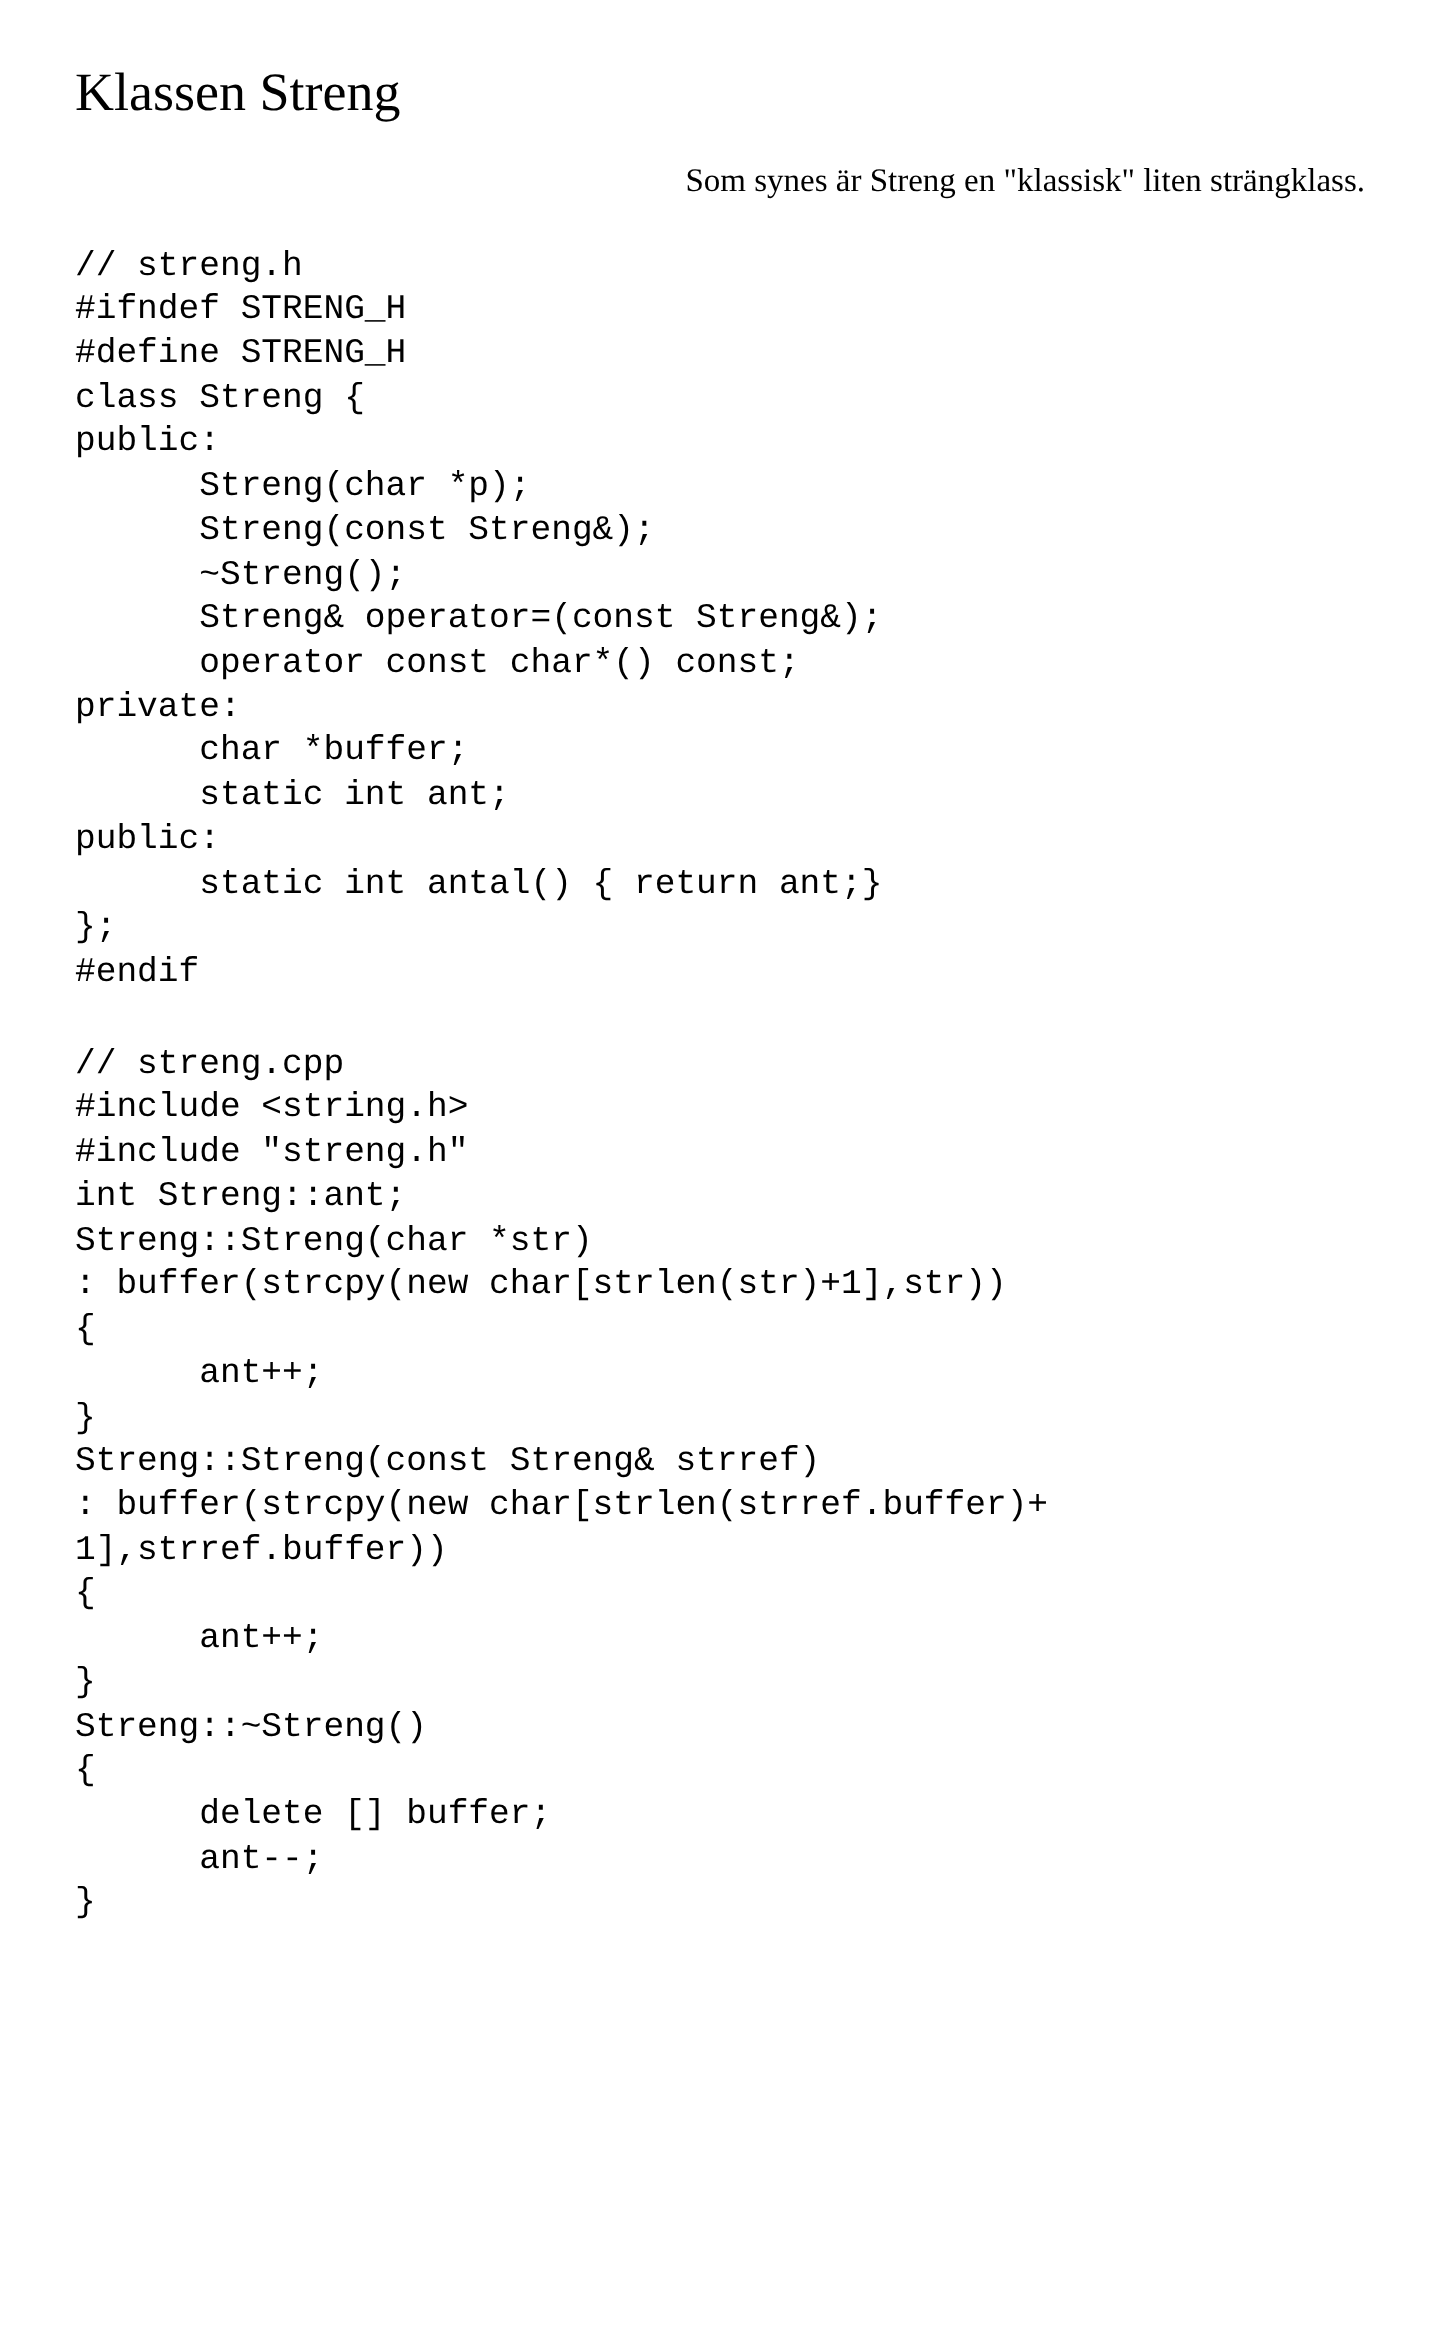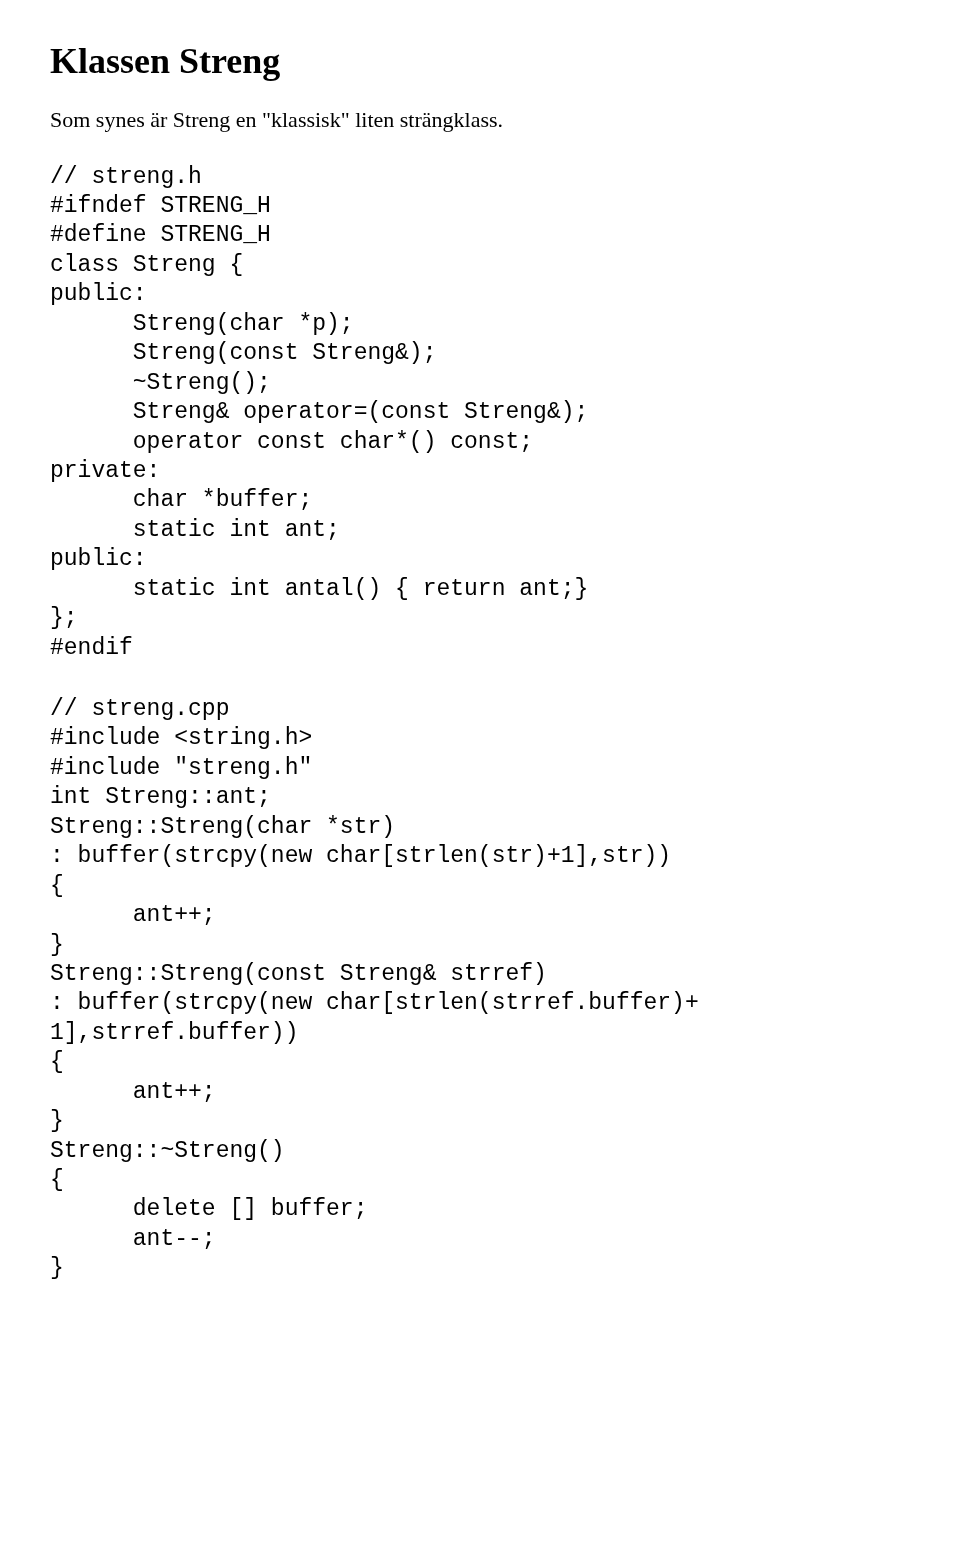--- a/index.html
+++ b/index.html
@@ -5,27 +5,28 @@
   body {
     background: #ffffff;
     margin: 0;
     padding: 40px 50px;
     font-family: "Times New Roman", Times, serif;
     color: #000000;
     width: 860px;
   }
   h1 {
     font-size: 36px;
-    font-weight: bold;
+    font-weight: normal;
     margin: 0 0 24px 0;
   }
   .intro {
     font-size: 22px;
     margin: 0 0 28px 0;
     line-height: 1.3;
+    text-align: right;
   }
   .code {
     font-family: "Courier New", Courier, monospace;
     font-size: 23px;
     white-space: pre;
     line-height: 1.28;
     margin-top: 12px;
   }
   .spacer {
     height: 20px;

